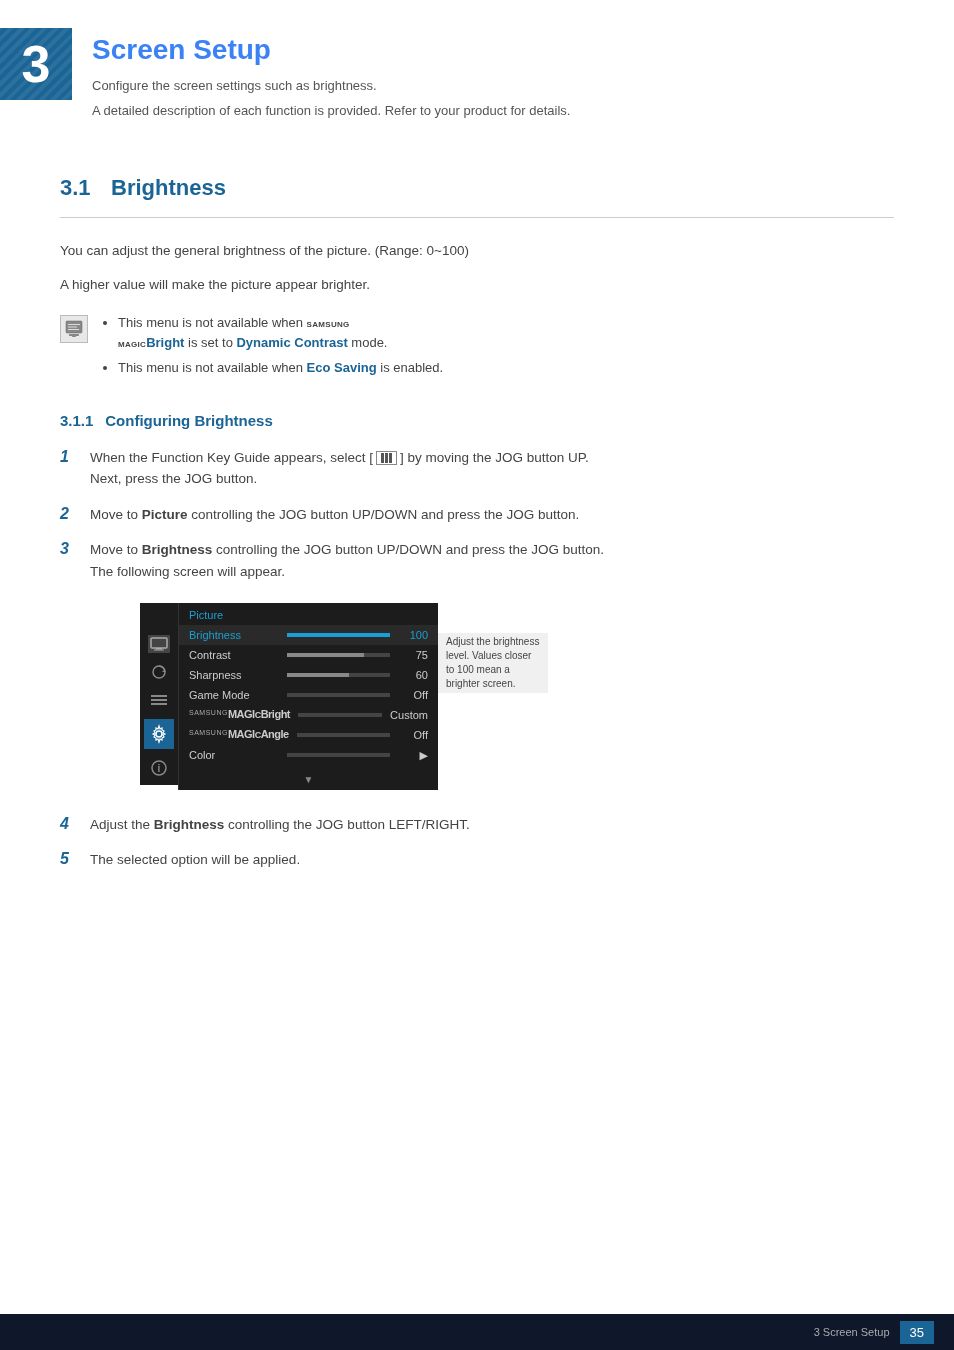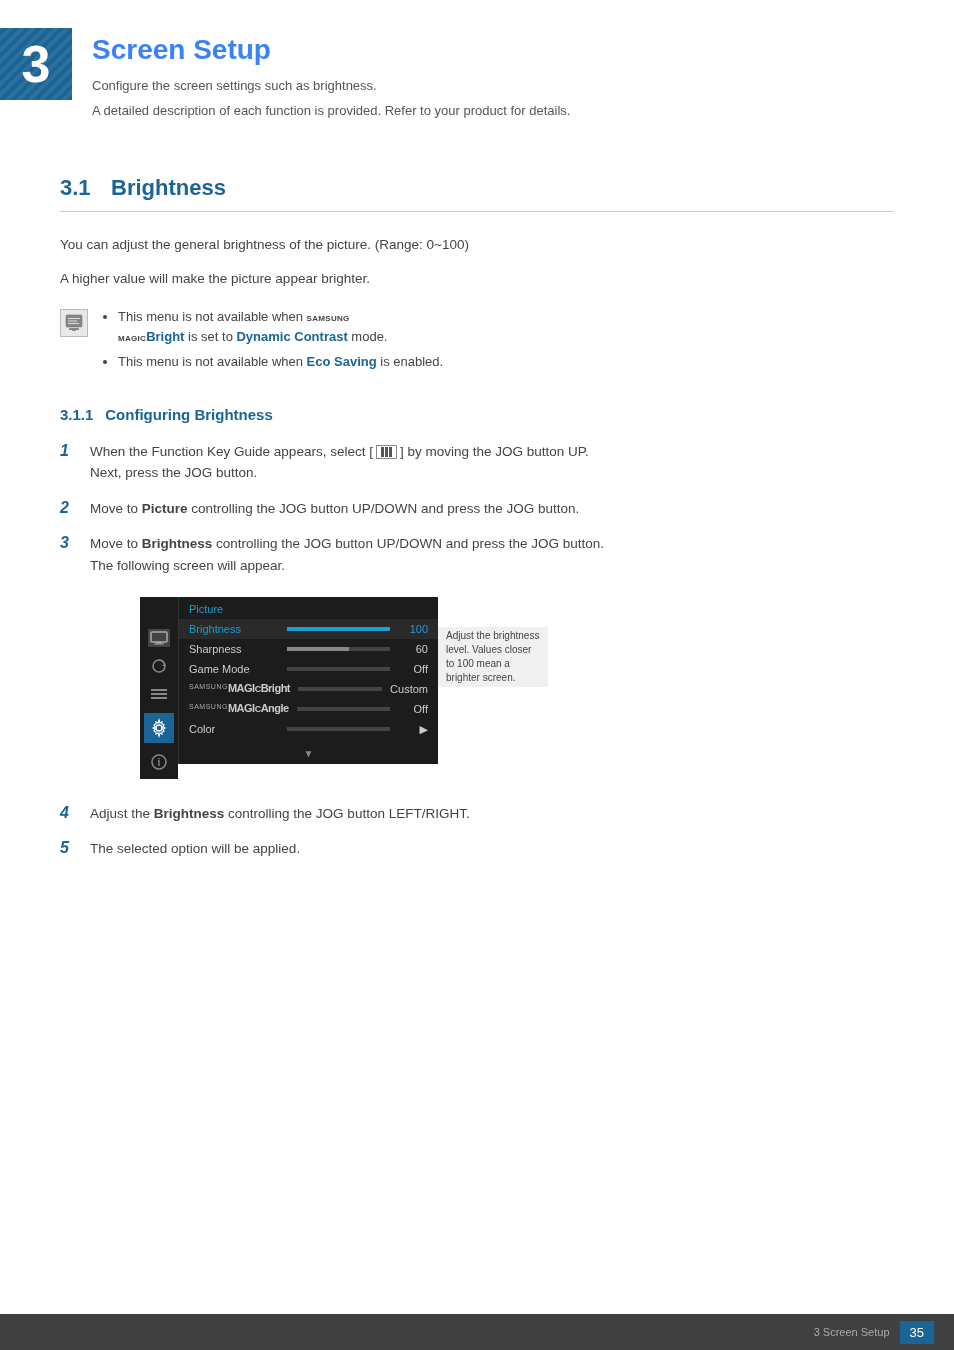--- a/index.html
+++ b/index.html
@@ -79,21 +79,21 @@
     .content {
       padding: 0 60px 80px 60px;
     }
 
     
     .section-heading {
       display: flex;
       align-items: baseline;
       margin-bottom: 22px;
       margin-top: 30px;
-      padding-bottom: 10px;
+      padding-bottom: 16px;
       border-bottom: 1px solid #cccccc;
     }
 
     .section-number {
       font-size: 22px;
       font-weight: bold;
       color: #1a6496;
       margin-right: 16px;
       min-width: 35px;
     }
@@ -337,21 +337,21 @@
       margin-top: 30px;
     }
 
     
     .page-footer {
       position: absolute;
       bottom: 0;
       left: 0;
       right: 0;
       height: 36px;
-      background: #404040;
+      background: #0f172a;
       display: flex;
       align-items: center;
       justify-content: flex-end;
       padding: 0 20px;
       gap: 10px;
     }
 
     .footer-chapter-label {
       font-size: 11px;
       color: #aaa;
@@ -516,20 +516,27 @@
       <div class="osd-section-label">Picture</div>
 
       <div class="osd-row selected">
         <span class="osd-row-label">Brightness</span>
         <div class="osd-bar-container">
           <div class="osd-bar-fill" style="width:100%;background:#1a9fd4;"></div>
         </div>
         <span class="osd-row-value selected-val">100</span>
       </div>
 
+      <div class="osd-row">
+        <span class="osd-row-label">Contrast</span>
+        <div class="osd-bar-container">
+          <div class="osd-bar-fill" style="width:75%;"></div>
+        </div>
+        <span class="osd-row-value">75</span>
+      </div>
 
       <div class="osd-row">
         <span class="osd-row-label">Sharpness</span>
         <div class="osd-bar-container">
           <div class="osd-bar-fill" style="width:60%;"></div>
         </div>
         <span class="osd-row-value">60</span>
       </div>
 
       <div class="osd-row">

